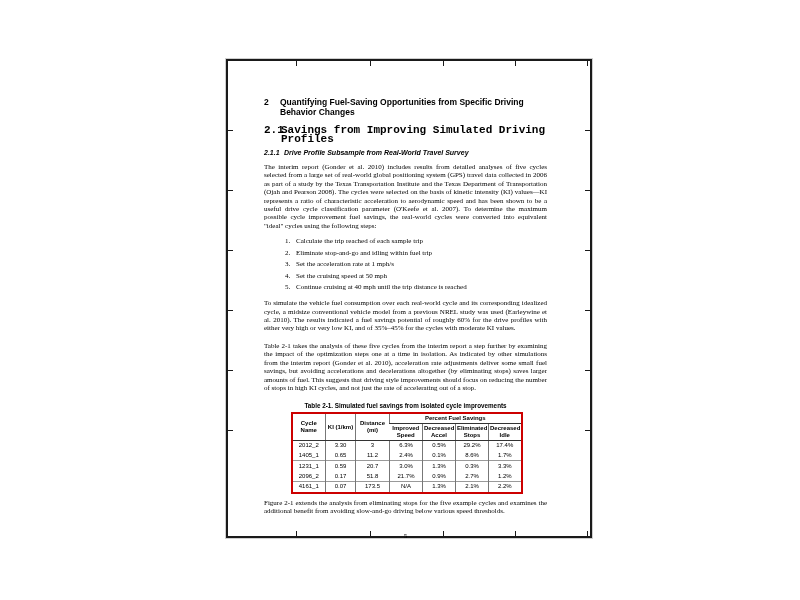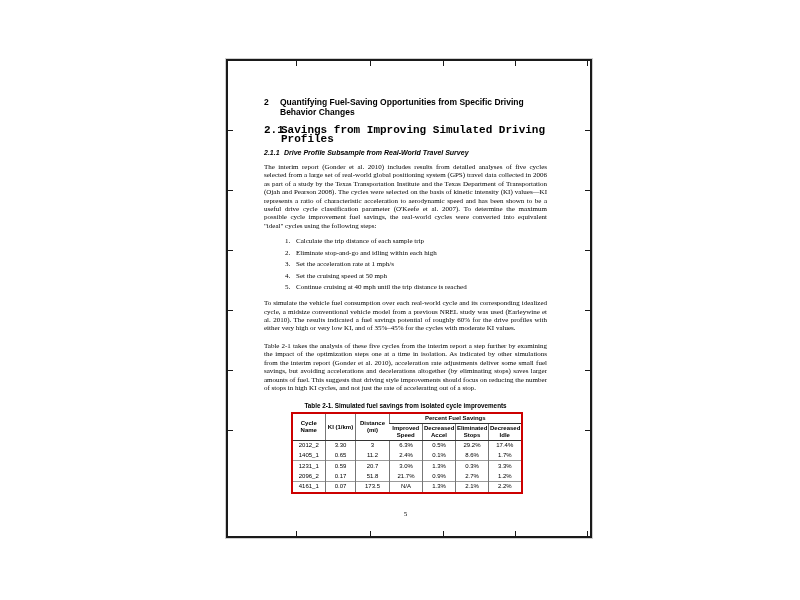--- a/index.html
+++ b/index.html
@@ -86,25 +86,25 @@
       <div class="h211">
         <span class="num">2.1.1</span>
         <span>Drive Profile Subsample from Real-World Travel Survey</span>
       </div>
 
       <div class="para">The interim report (Gonder et al. 2010) includes results from detailed analyses of five cycles selected from a large set of real-world global positioning system (GPS) travel data collected in 2006 as part of a study by the Texas Transportation Institute and the Texas Department of Transportation (Ojah and Pearson 2008). The cycles were selected on the basis of kinetic intensity (KI) values—KI represents a ratio of characteristic acceleration to aerodynamic speed and has been shown to be a useful drive cycle classification parameter (O'Keefe et al. 2007). To determine the maximum possible cycle improvement fuel savings, the real-world cycles were converted into equivalent "ideal" cycles using the following steps:</div>
 
       <div class="steps">
         <div class="step">
           <span class="num">1.</span>
-          <span>Calculate the trip distance of each sample trip</span>
+          <span>Calculate the trip reached of each sample trip</span>
         </div>
         <div class="step">
           <span class="num">2.</span>
-          <span>Eliminate stop-and-go and idling within each high</span>
+          <span>Eliminate stop-and-go and idling within fuel trip</span>
         </div>
         <div class="step">
           <span class="num">3.</span>
           <span>Set the acceleration rate at 1 mph/s</span>
         </div>
         <div class="step">
           <span class="num">4.</span>
           <span>Set the cruising speed at 50 mph</span>
         </div>
         <div class="step">
@@ -187,18 +187,19 @@
               <td>173.5</td>
               <td>N/A</td>
               <td>1.3%</td>
               <td>2.1%</td>
               <td>2.2%</td>
             </tr>
           </tbody>
         </table>
       </div>
 
+      <div class="para" style="margin-top:5px;">Figure 2-1 extends the analysis from eliminating stops for the five example cycles and examines the additional benefit from avoiding slow-and-go driving below various speed thresholds.</div>
 
       <div class="page-num">5</div>
 
     </div>
   </div>
 </div>
 
 </body></html>

